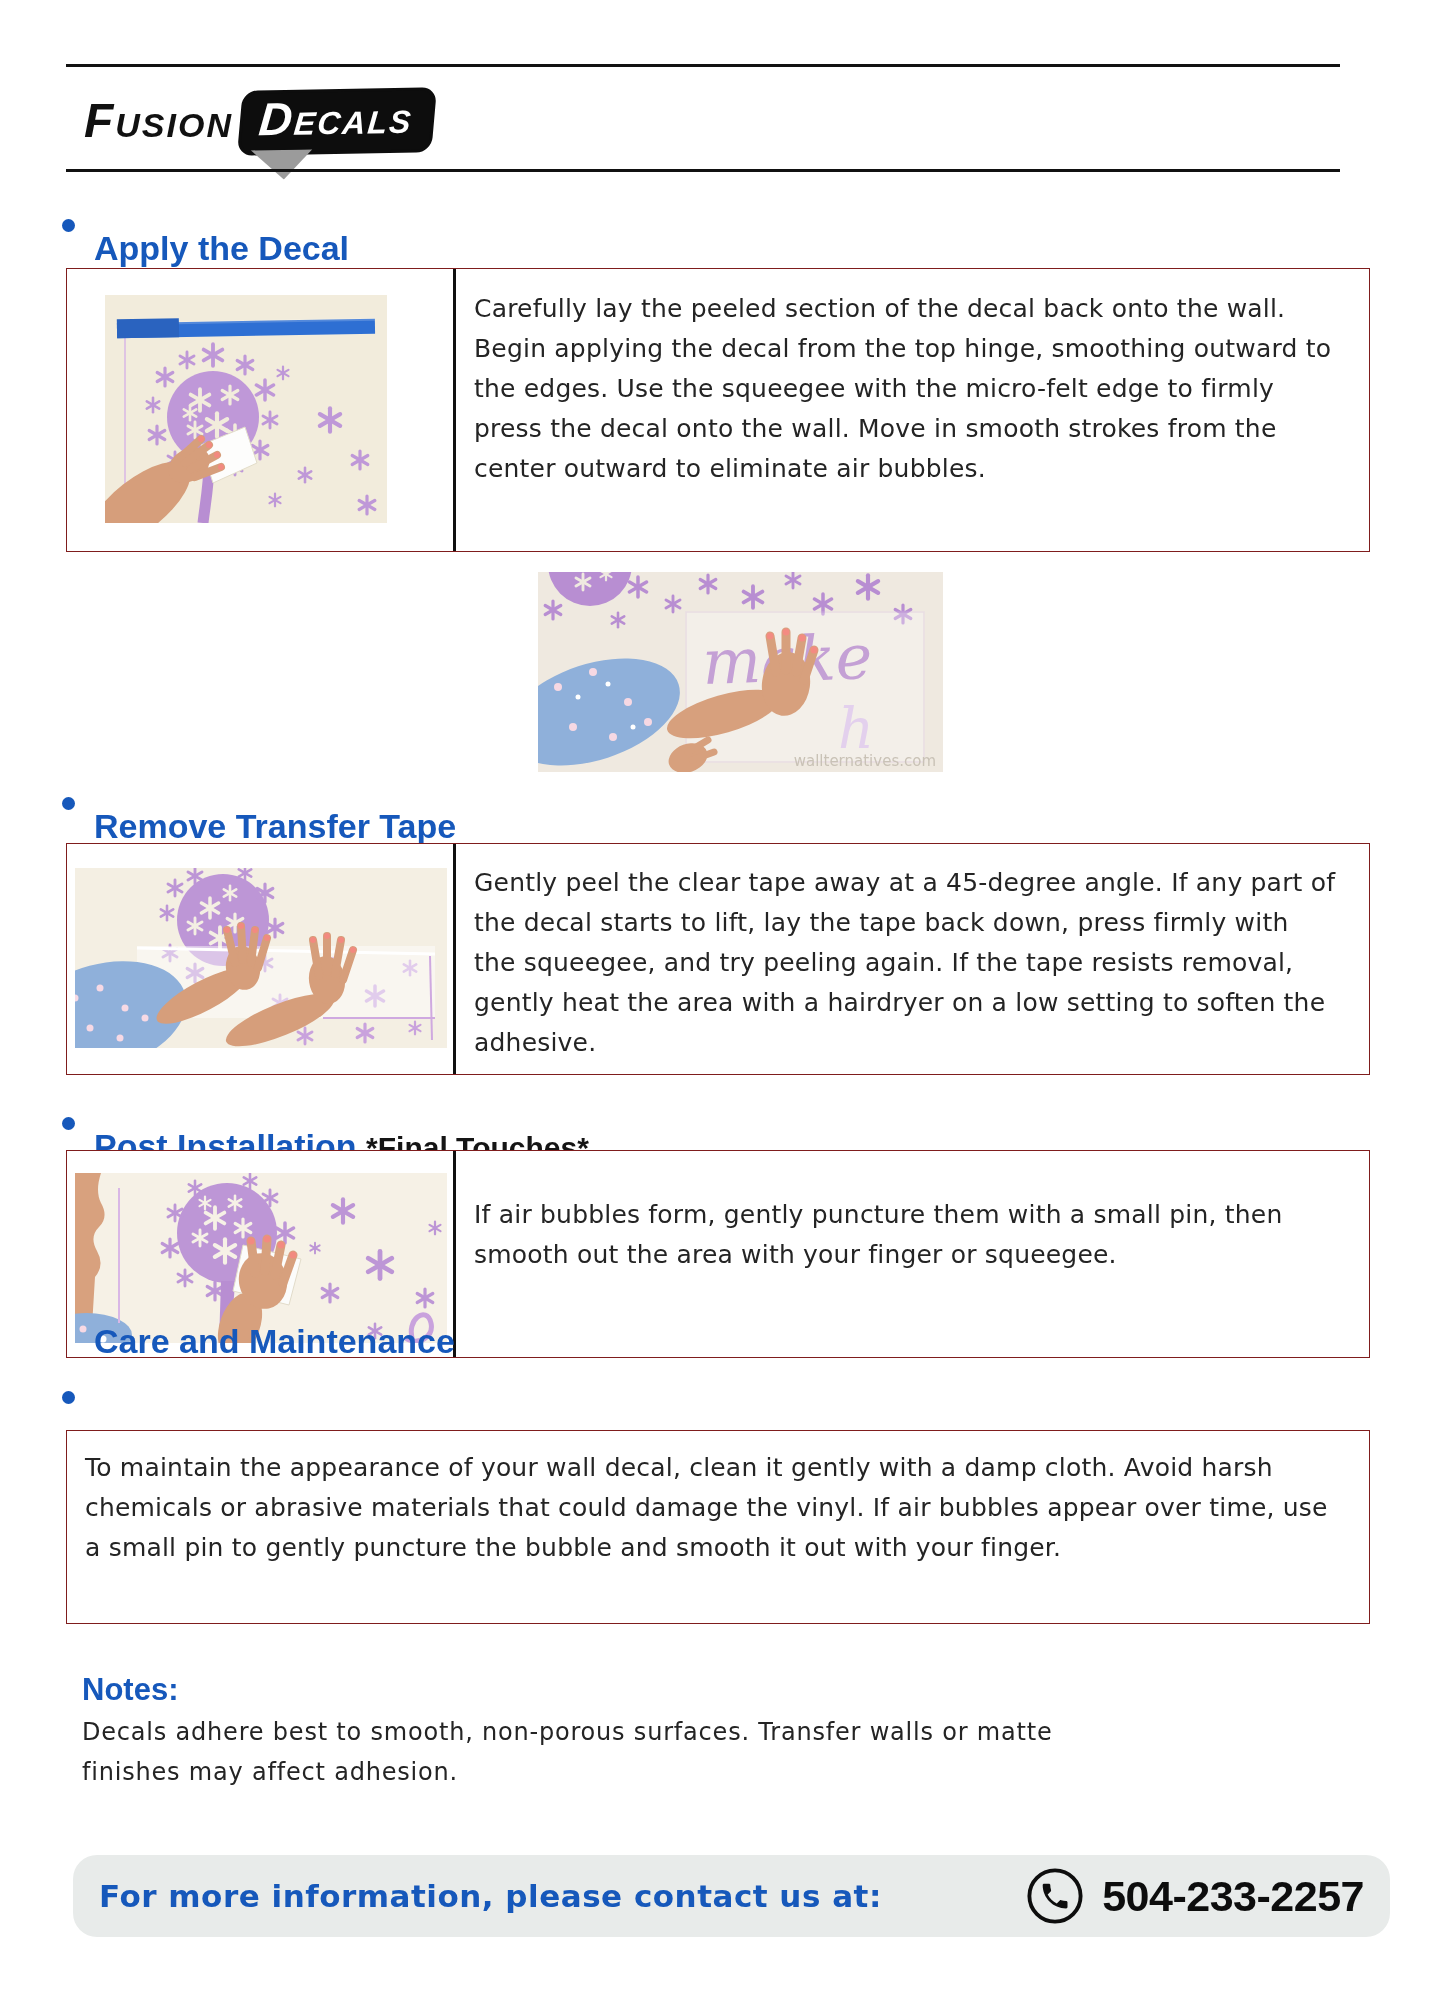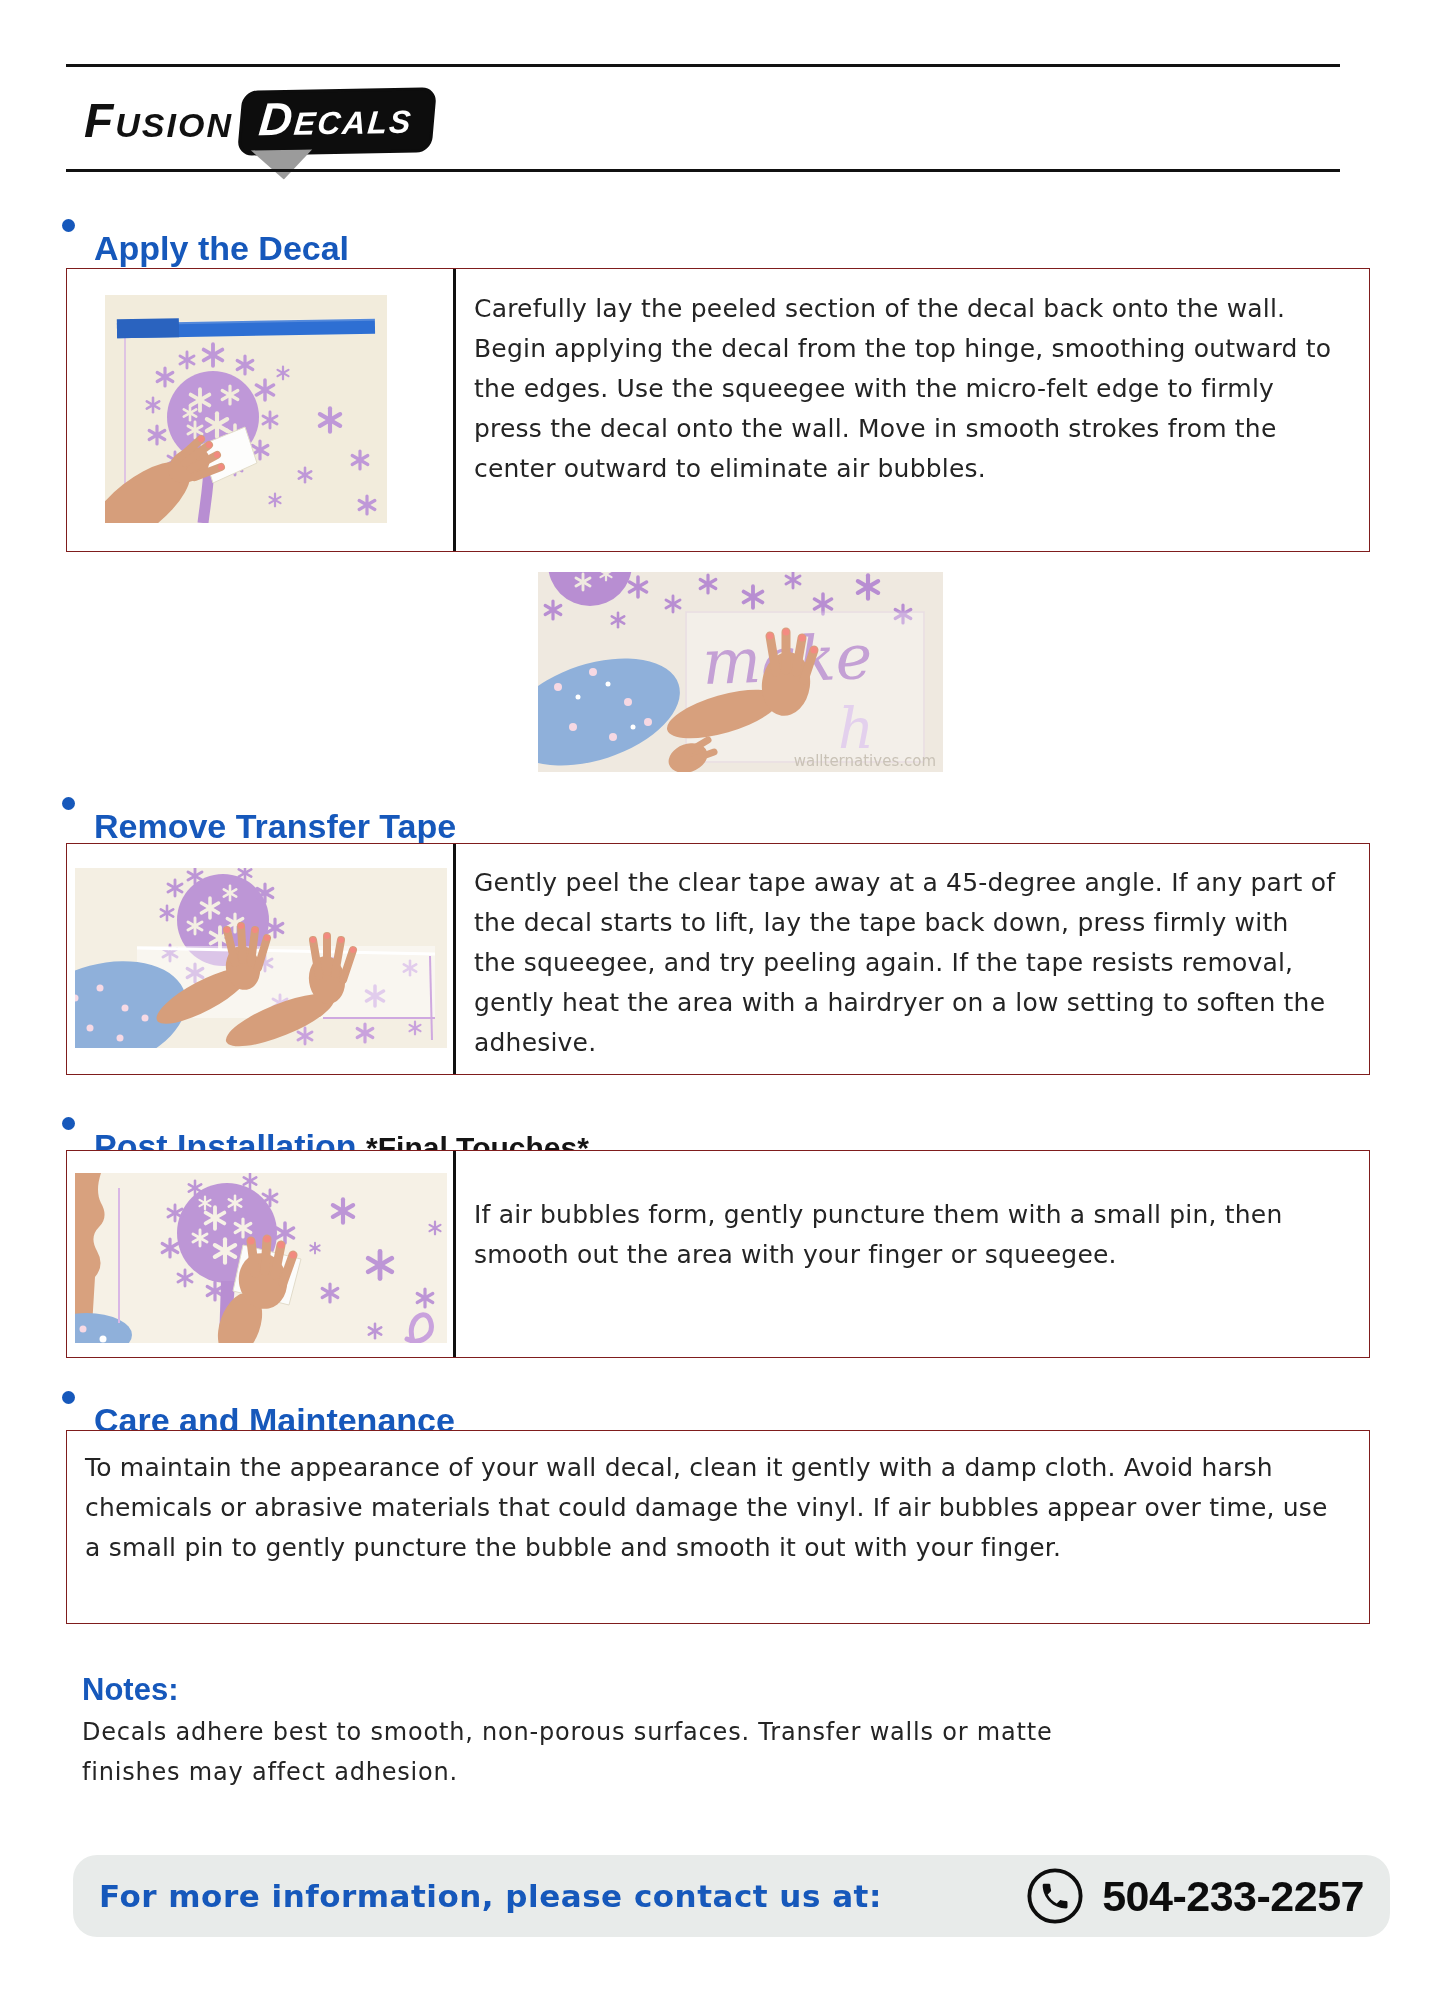--- a/index.html
+++ b/index.html
@@ -358,21 +358,21 @@
                 <circle cx="218" cy="82" r="3.5"></circle>
             </g>
           </g>
         </svg>
       </div>
     </div>
     <div class="txtcell" style="padding:44px 24px 0 18px">If air bubbles form, gently puncture them with a small pin, then smooth out the area with your finger or squeegee.</div>
   </div>
 
   <span class="bullet" style="left:62px;top:1391px"></span>
-  <h2 class="sec-title" style="left:94px;top:1375px">Care and Maintenance</h2>
+  <h2 class="sec-title" style="left:94px;top:1296px">Care and Maintenance</h2>
 
   <div class="ibox" style="top:1430px;height:194px">
     <div class="txtcell" style="padding:17px 30px 0 18px">To maintain the appearance of your wall decal, clean it gently with a damp cloth. Avoid harsh chemicals or abrasive materials that could damage the vinyl. If air bubbles appear over time, use a small pin to gently puncture the bubble and smooth it out with your finger.</div>
   </div>
 
   <div class="notes-title" style="left:82px;top:1672px">Notes:</div>
   <div class="notes-body" style="left:82px;top:1712px;width:1045px">Decals adhere best to smooth, non-porous surfaces. Transfer walls or matte finishes may affect adhesion.</div>
 
   <div class="contact-bar">
     <span class="contact-label">For more information, please contact us at:</span>

